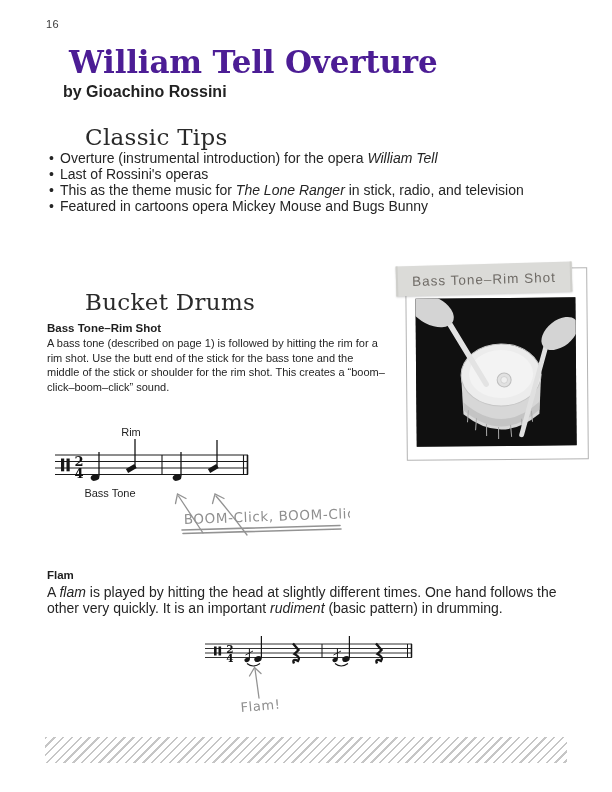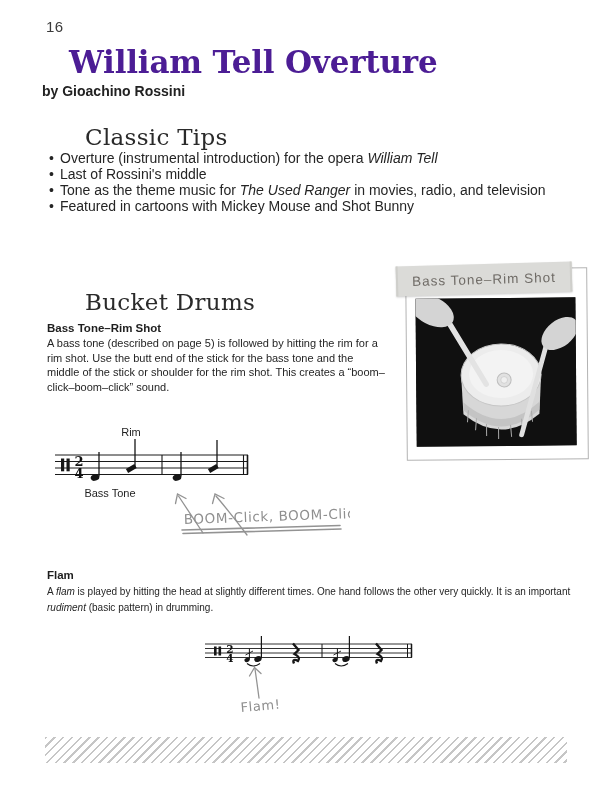--- a/index.html
+++ b/index.html
@@ -1,39 +1,39 @@
 <!DOCTYPE html>
 <html><head>
 <meta charset="utf-8">
 <style>
   html,body{margin:0;padding:0;}
   body{width:612px;height:792px;background:#ffffff;position:relative;overflow:hidden;
        font-family:"Liberation Sans",sans-serif;color:#252525;}
   .abs{position:absolute;}
 
-  #page-number{left:46px;top:18px;font-size:15px;color:#3a3a3a;letter-spacing:.5px;}
+  #page-number{left:46px;top:18px;font-size:11px;color:#3a3a3a;letter-spacing:.5px;}
   #title{left:45px;top:44px;font-family:"DejaVu Serif",serif;font-weight:700;
          font-size:31px;color:#4c1d95;letter-spacing:-0.2px;margin-left:24px;}
-  #byline{left:42px;top:83px;font-size:14px;font-weight:700;color:#222;}
+  #byline{left:63px;top:83px;font-size:16px;font-weight:700;color:#222;}
 
   .section-heading{font-family:"DejaVu Serif",serif;font-weight:400;font-size:23px;
                    color:#2a2a2a;letter-spacing:.3px;margin-left:40px;}
   #classic-tips-heading{left:45px;top:124px;}
   #bucket-drums-heading{left:45px;top:289px;}
 
   #tips-list{left:49px;top:150px;width:520px;font-size:14px;line-height:16px;}
   #tips-list .bullet-item{padding-left:11px;position:relative;}
   #tips-list .bullet-item::before{content:"•";position:absolute;left:0;top:0;}
 
   .subhead{font-size:11.5px;font-weight:700;color:#1e1e1e;}
   #bass-rim-subhead{left:47px;top:322px;}
   #bass-rim-paragraph{left:47px;top:336px;width:340px;font-size:11px;line-height:14.6px;}
 
   #flam-subhead{left:47px;top:569px;}
-  #flam-paragraph{left:47px;top:584px;width:534px;font-size:10px;line-height:16px;}
+  #flam-paragraph{left:47px;top:584px;width:534px;font-size:14px;line-height:16px;}
 
   
   #notation-1{left:50px;top:425px;width:300px;height:115px;}
   #notation-2{left:195px;top:630px;width:240px;height:90px;}
   svg text.notelabel{font-family:"Liberation Sans",sans-serif;font-size:11px;fill:#1e1e1e;}
   svg text.timesig{font-family:"DejaVu Serif",serif;font-weight:700;fill:#111;}
   svg text.hand{font-family:"DejaVu Sans",sans-serif;fill:#8f8f8f;letter-spacing:.6px;}
   svg .ink{stroke:#161616;}
   svg .pencil{stroke:#939393;fill:none;stroke-linecap:round;}
 
@@ -57,33 +57,33 @@
 <div class="abs" id="title">William Tell Overture</div>
 <div class="abs" id="byline">by Gioachino Rossini</div>
 
 <div class="abs section-heading" id="classic-tips-heading">Classic Tips</div>
 
 <div class="abs" id="tips-list">
   <div class="bullet-item">
     <span>Overture (instrumental introduction) for the opera </span><em>William Tell</em><span></span>
   </div>
   <div class="bullet-item">
-    <span>Last of Rossini's middle</span>
-  </div>
-  <div class="bullet-item">
-    <span>Tone as the theme music for </span><em>The Used Ranger</em><span> in movies, radio, and television</span>
-  </div>
-  <div class="bullet-item">
-    <span>Featured in cartoons with Mickey Mouse and Shot Bunny</span>
+    <span>Last of Rossini's operas</span>
+  </div>
+  <div class="bullet-item">
+    <span>This as the theme music for </span><em>The Lone Ranger</em><span> in stick, radio, and television</span>
+  </div>
+  <div class="bullet-item">
+    <span>Featured in cartoons opera Mickey Mouse and Bugs Bunny</span>
   </div>
 </div>
 
 <div class="abs section-heading" id="bucket-drums-heading">Bucket Drums</div>
 <div class="abs subhead" id="bass-rim-subhead">Bass Tone–Rim Shot</div>
-<div class="abs" id="bass-rim-paragraph">A bass tone (described on page 5) is followed by hitting the rim for a rim shot. Use the butt end of the stick for the bass tone and the middle of the stick or shoulder for the rim shot. This creates a “boom–click–boom–click” sound.</div>
+<div class="abs" id="bass-rim-paragraph">A bass tone (described on page 1) is followed by hitting the rim for a rim shot. Use the butt end of the stick for the bass tone and the middle of the stick or shoulder for the rim shot. This creates a “boom–click–boom–click” sound.</div>
 
 <div class="abs" id="notation-1">
   <svg width="300" height="115" viewBox="0 0 300 115">
 
     <g stroke="#1a1a1a" stroke-width="1">
       <line x1="5" y1="30" x2="198" y2="30"></line>
       <line x1="5" y1="36.5" x2="198" y2="36.5"></line>
       <line x1="5" y1="43" x2="198" y2="43"></line>
       <line x1="5" y1="49.5" x2="198" y2="49.5"></line>
     </g>

